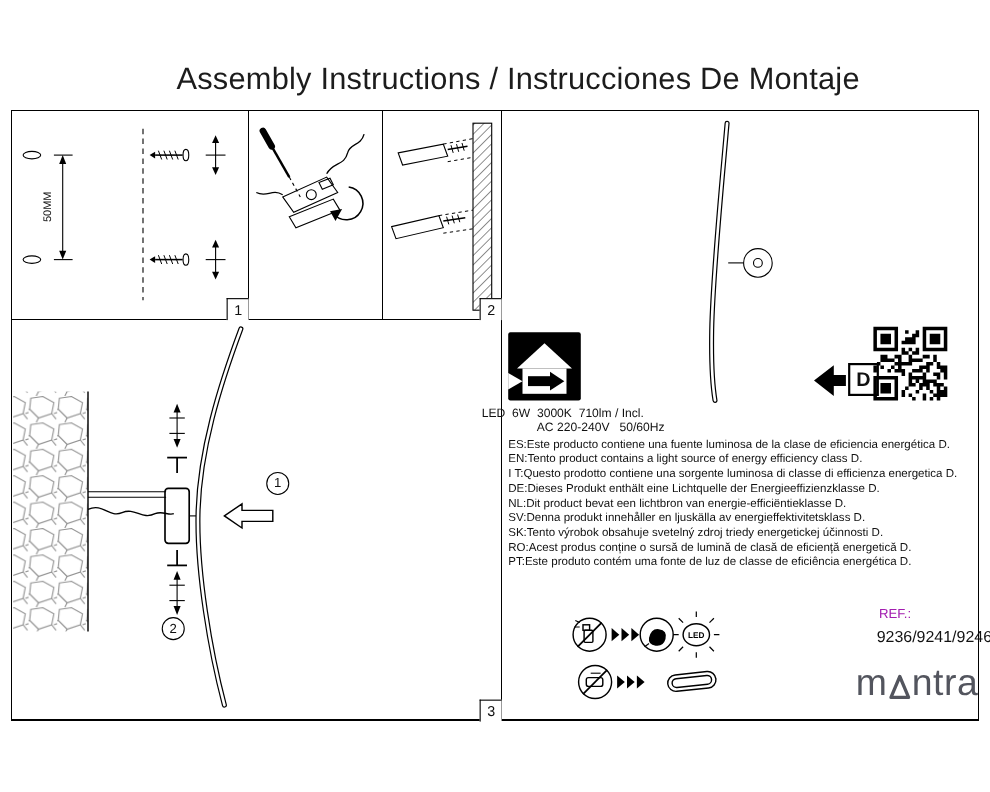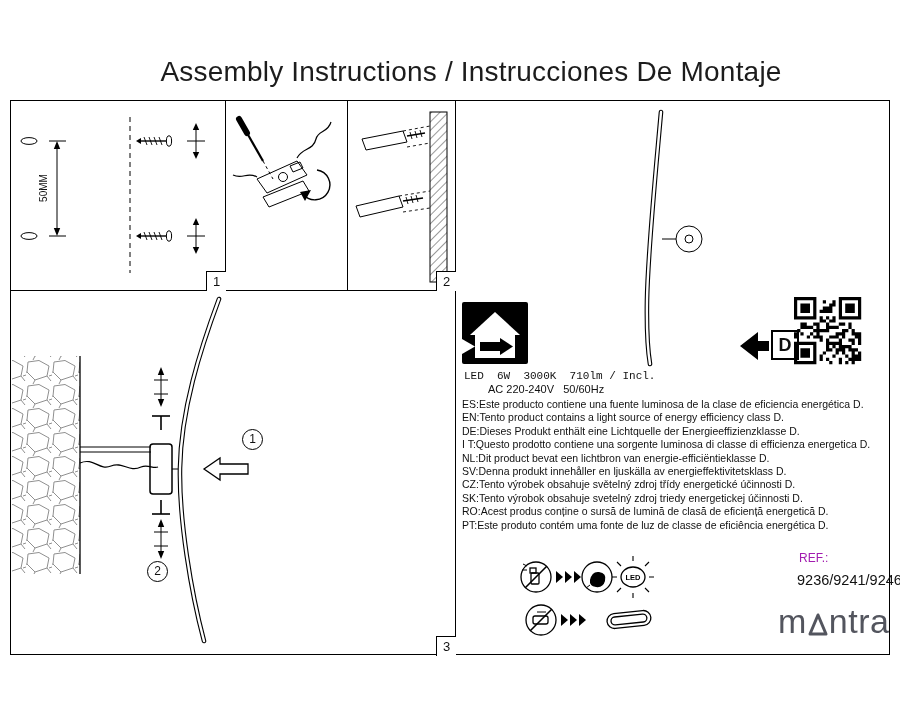--- a/index.html
+++ b/index.html
@@ -211,31 +211,30 @@
   <div class="pnum" style="left:436px;top:271px;">2</div>
   <div class="pnum" style="left:436px;top:636px;">3</div>
 
   <div class="dim-label">50MM</div>
 
   <div class="circ" style="left:242px;top:429px;">1</div>
   <div class="circ" style="left:147px;top:561px;">2</div>
 
   <div class="dbox">D</div>
 
-  <div class="spec" style="left:464px;top:370px;font-family:Liberation Mono, monospace;">LED  6W  3000K  710lm / Incl.</div>
+  <div class="spec" style="left:438px;top:370px;">LED  6W  3000K  710lm / Incl.</div>
   <div class="spec" style="left:462px;top:383px;margin-left:26px;">AC 220-240V   50/60Hz</div>
 
   <div class="langs">
     <div class="lang">ES:Este producto contiene una fuente luminosa de la clase de eficiencia energética D.</div>
     <div class="lang">EN:Tento product contains a light source of energy efficiency class D.</div>
+    <div class="lang">I T:Questo prodotto contiene una sorgente luminosa di classe di efficienza energetica D.</div>
     <div class="lang">DE:Dieses Produkt enthält eine Lichtquelle der Energieeffizienzklasse D.</div>
-    <div class="lang">I T:Questo prodotto contiene una sorgente luminosa di classe di efficienza energetica D.</div>
     <div class="lang">NL:Dit product bevat een lichtbron van energie-efficiëntieklasse D.</div>
     <div class="lang">SV:Denna produkt innehåller en ljuskälla av energieffektivitetsklass D.</div>
-    <div class="lang">CZ:Tento výrobek obsahuje světelný zdroj třídy energetické účinnosti D.</div>
     <div class="lang">SK:Tento výrobok obsahuje svetelný zdroj triedy energetickej účinnosti D.</div>
     <div class="lang">RO:Acest produs conține o sursă de lumină de clasă de eficiență energetică D.</div>
     <div class="lang">PT:Este produto contém uma fonte de luz de classe de eficiência energética D.</div>
   </div>
 
   <div class="ref-label">REF.:</div>
   <div class="ref-value">9236/9241/9246</div>
 
   <div class="logo">
     <span>m</span>

